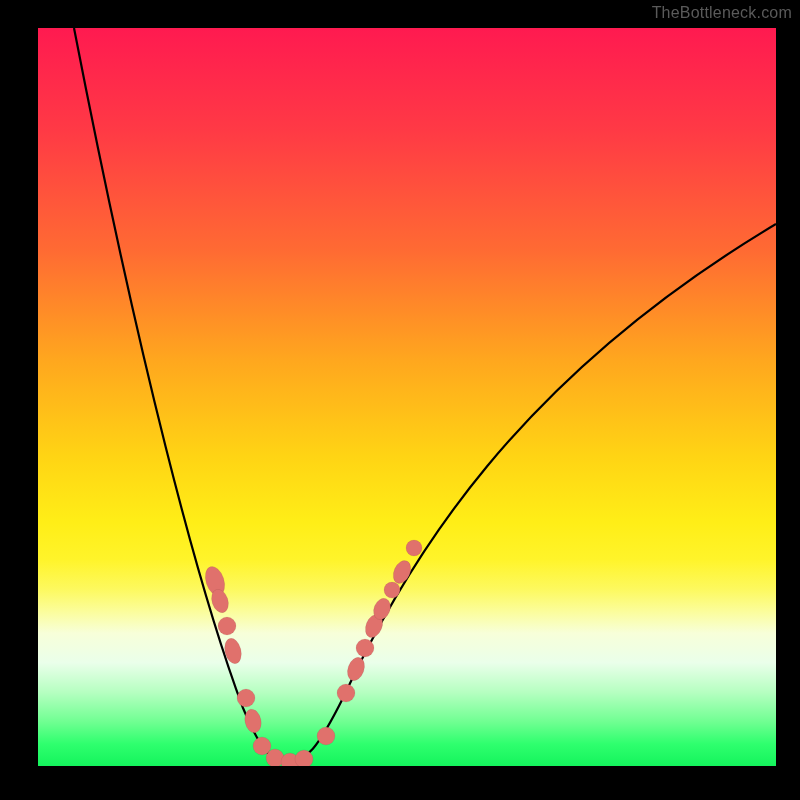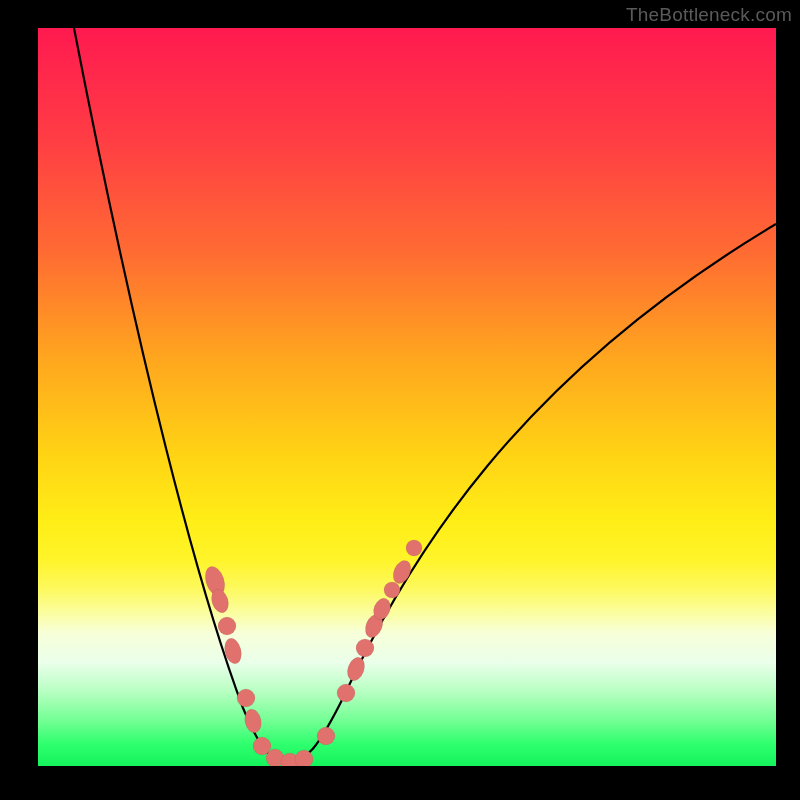--- a/index.html
+++ b/index.html
@@ -41,21 +41,21 @@
         #b6ffc1 90%,
         #70ff92 94%,
         #2fff6e 97%,
         #14f45c 100%);
   }
   .watermark {
     position: absolute;
     top: 4px;
     right: 8px;
     color: #5a5a5a;
-    font-size: 19px;
+    font-size: 16px;
     font-weight: 500;
     letter-spacing: 0.2px;
     pointer-events: none;
     user-select: none;
   }
   svg.curve {
     position: absolute;
     left: 0;
     top: 0;
     width: 738px;

